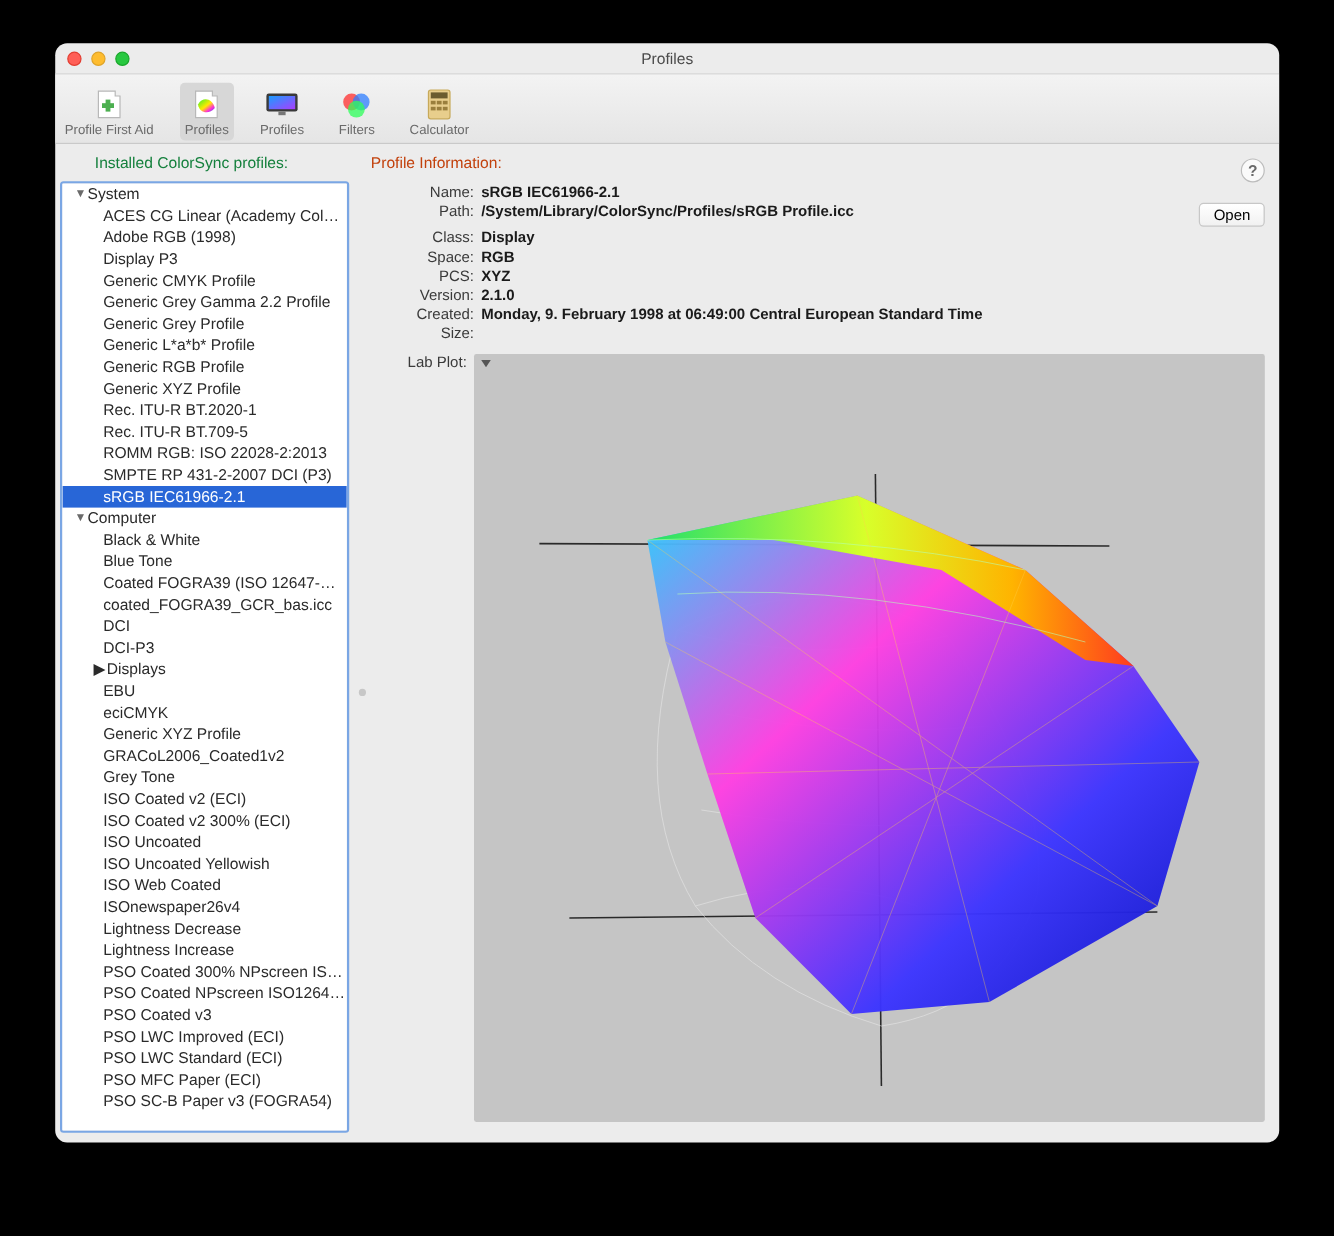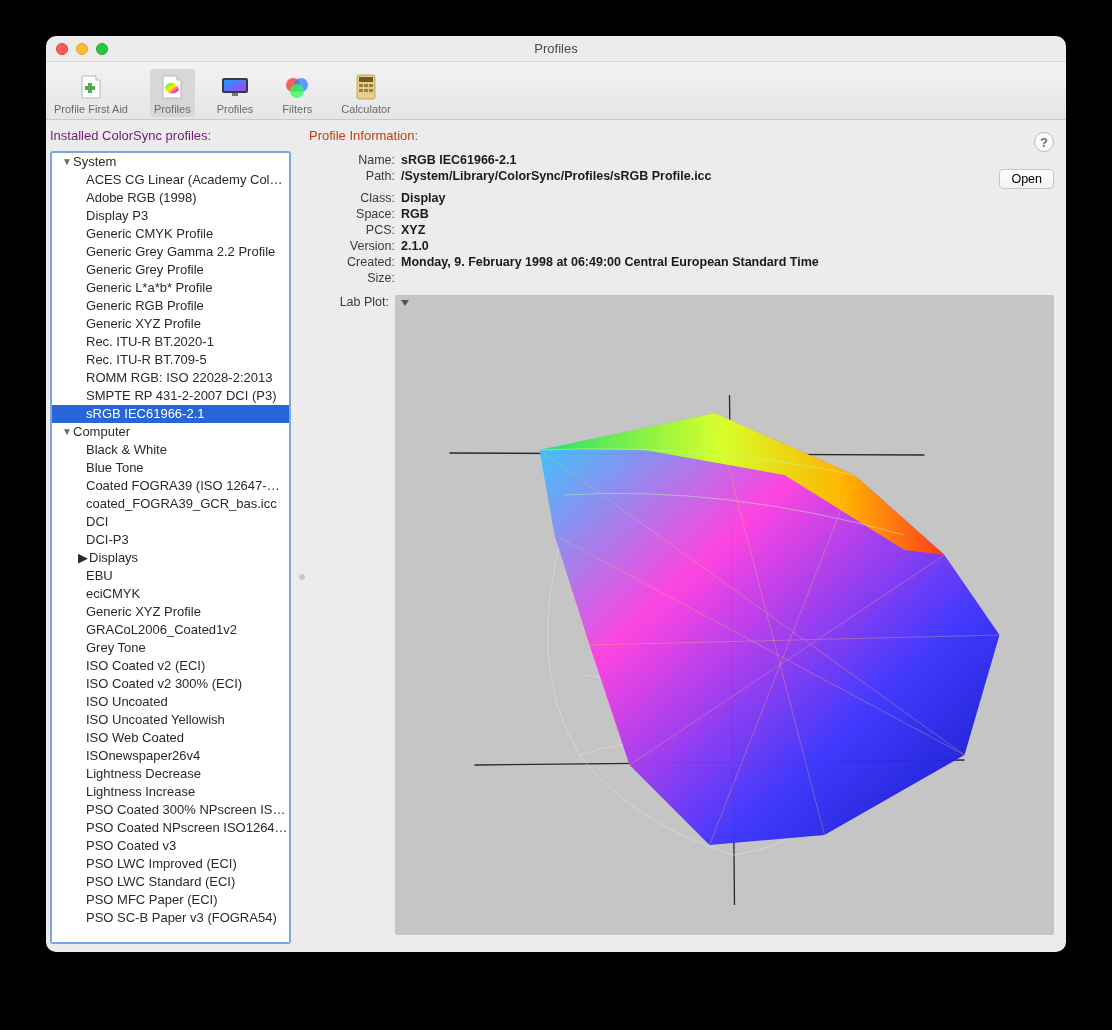--- a/index.html
+++ b/index.html
@@ -48,21 +48,21 @@
     font-size:11px; color:#6a6a6a; min-width:44px;
   }
   .tb-item.selected { background:#d7d7d7; }
   .tb-item .ic { width:32px; height:28px; display:flex; align-items:center; justify-content:center; margin-bottom:2px;}
   
   .body { flex:1; display:flex; min-height:0; }
   .left {
     width: 249px; display:flex; flex-direction:column;
     padding: 6px 2px 6px 2px;
   }
-  .left-header { font-size:13px; color:#701a75; padding:2px 2px 4px 2px; }
+  .left-header { font-size:13px; color:#15803d; padding:2px 2px 4px 2px;margin-left:29px; }
   .combo-wrap { margin:2px; }
   .combo {
     position:relative; height:20px; background:#fff;
     border:1px solid #b6b6b6; border-radius:0;
     display:flex; align-items:center; padding-left:6px;
     font-size:12.5px;
     box-shadow: inset 0 1px 0 rgba(0,0,0,0.04);
   }
   .combo .arrow {
     position:absolute; right:0; top:0; bottom:0; width:18px;

